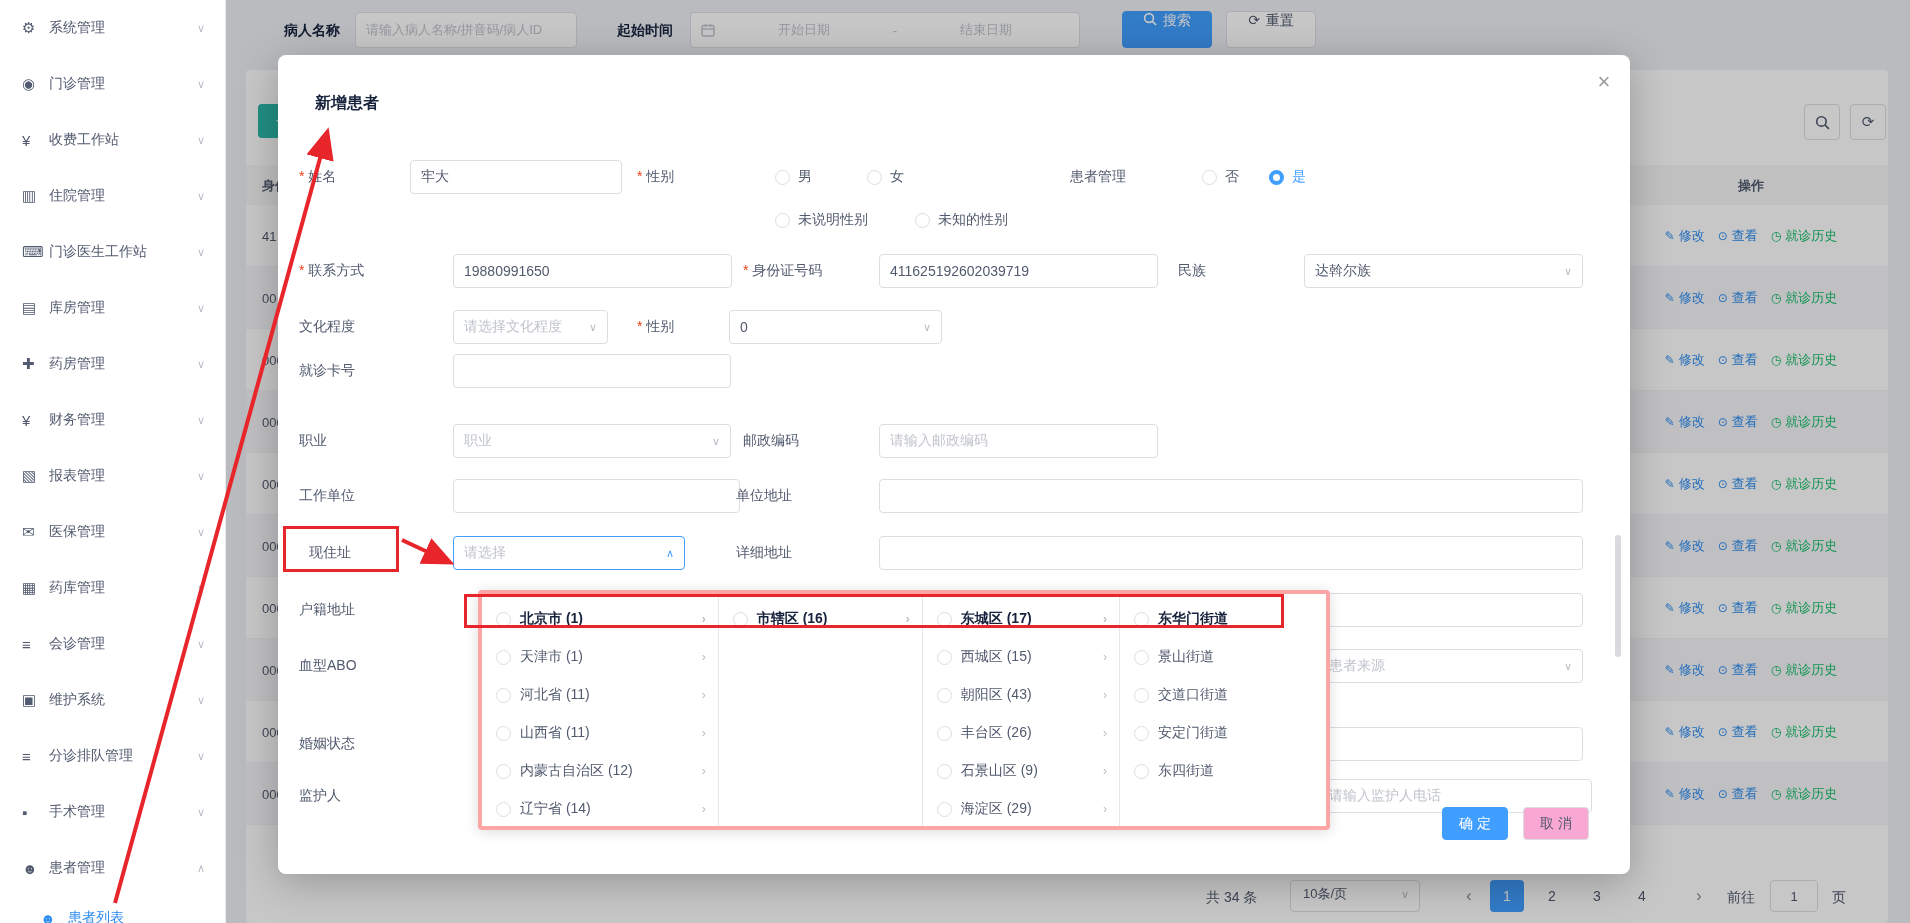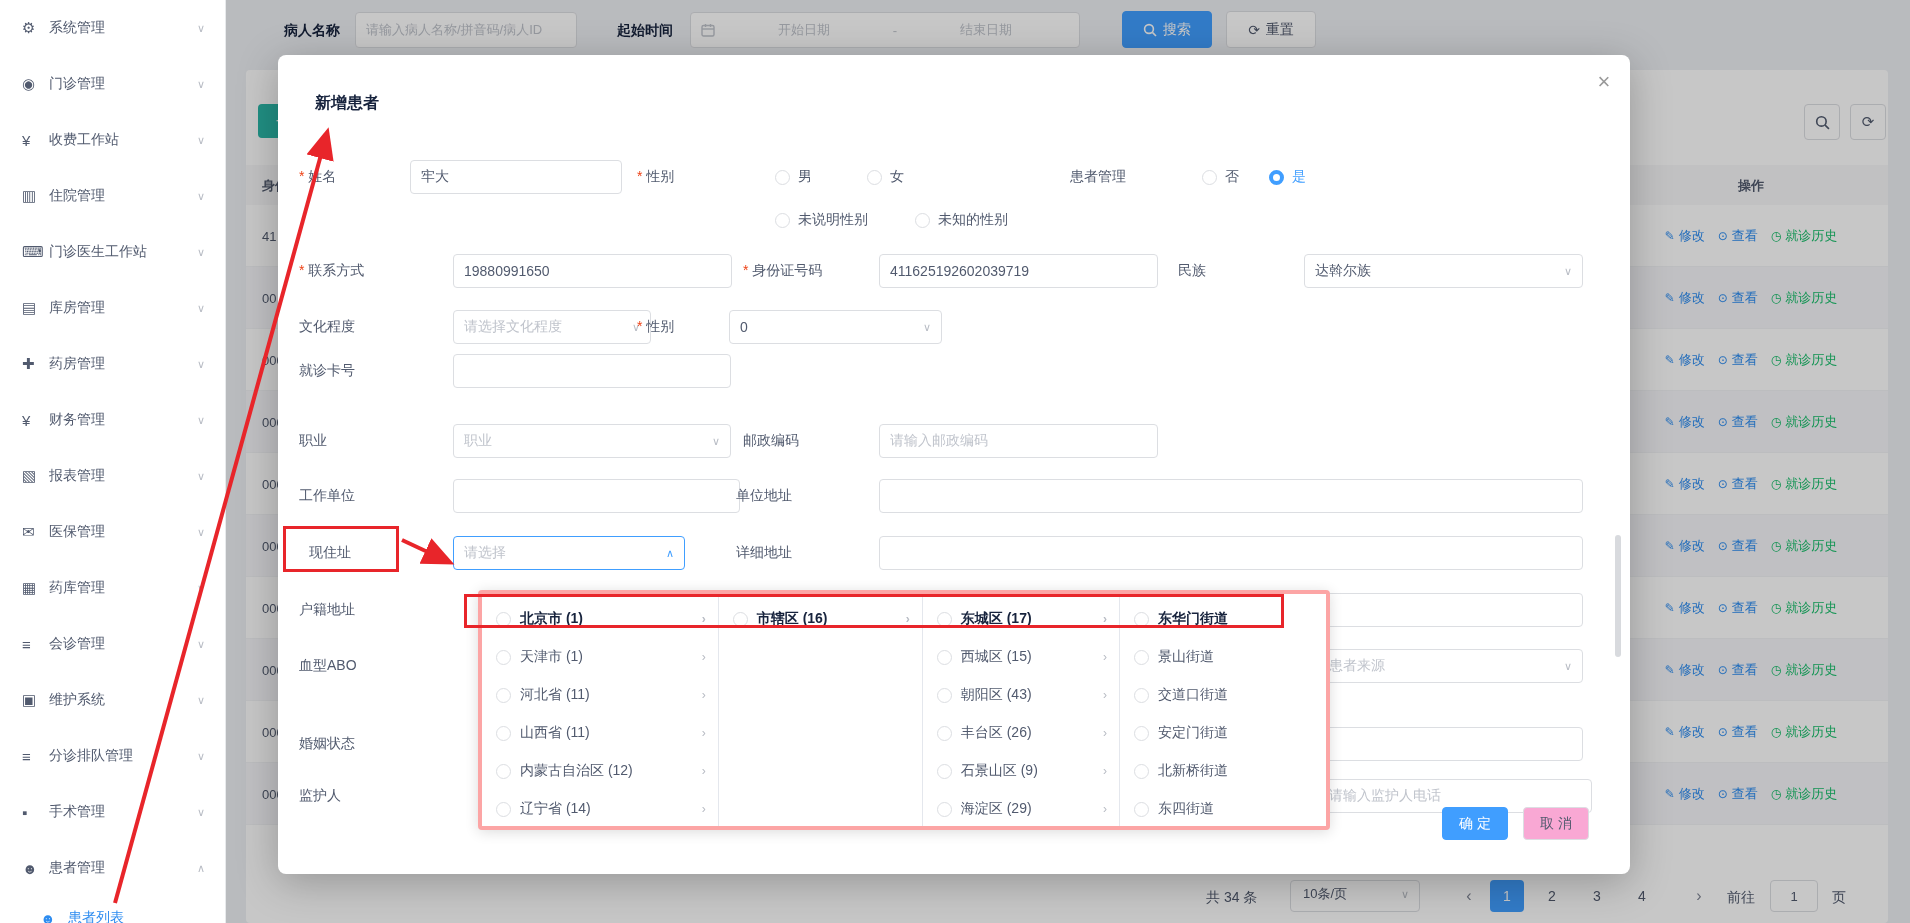--- a/index.html
+++ b/index.html
@@ -16,21 +16,21 @@
   .side-sub .side-icon{color:#2d8cf0;width:20px}
 
   
   .overlay{position:absolute;left:0;top:0;width:1910px;height:923px;background:rgba(0,0,0,.22);z-index:10}
 
   
   .tb-label{position:absolute;top:22px;font-size:14px;font-weight:bold;color:#17233d;white-space:nowrap}
   .input{position:absolute;background:#fff;border:1px solid #dcdee2;border-radius:4px;font-size:13px;color:#515a6e;display:flex;align-items:center;padding:0 10px;gap:6px}
   .ph{color:#c0c4cc}
   .dcell{flex:1;text-align:center}
-  .btn{position:absolute;display:flex;align-items:center;justify-content:center;gap:6px;border-radius:4px;font-size:14px;cursor:pointer}
+  .btn{position:absolute;display:flex;align-items:flex-start;justify-content:center;gap:6px;border-radius:4px;font-size:14px;cursor:pointer}
   .btn.primary{background:#409eff;color:#fff;border:1px solid #409eff}
   .btn.plain{background:#fff;color:#515a6e;border:1px solid #dcdee2}
   .ric{font-size:14px}
 
   
   .card{position:absolute;left:246px;top:70px;width:1642px;height:853px;background:#fff;border-radius:4px;overflow:hidden}
   .add-btn{position:absolute;left:12px;top:34px;width:46px;height:34px;background:#2bb8a8;color:#fff;border:none;border-radius:4px;font-size:18px;cursor:pointer}
   .icon-btn{position:absolute;top:34px;width:36px;height:36px;border:1px solid #dcdee2;border-radius:4px;background:#fff;display:flex;align-items:center;justify-content:center;color:#515a6e;font-size:15px;cursor:pointer}
   .thead{position:absolute;left:0;top:95px;width:1642px;height:40px;background:#f8f8f9;color:#515a6e;font-size:13px;font-weight:bold}
   .th-left{position:absolute;left:16px;top:12px}
@@ -463,21 +463,21 @@
     <div class="field" style="left:601px;top:199px;width:279px">
       <span>411625192602039719</span>
     </div>
     <span class="flabel" style="left:900px;top:207px">民族</span>
     <div class="field" style="left:1026px;top:199px;width:279px">
       <span>达斡尔族</span>
       <span class="chev">∨</span>
     </div>
 
     <span class="flabel" style="left:21px;top:263px">文化程度</span>
-    <div class="field" style="left:175px;top:255px;width:198px">
+    <div class="field" style="left:175px;top:255px;width:155px">
       <span class="ph">请选择文化程度</span>
       <span class="chev">∨</span>
     </div>
     <span class="flabel req" style="left:359px;top:263px">性别</span>
     <div class="field" style="left:451px;top:255px;width:213px">
       <span>0</span>
       <span class="chev">∨</span>
     </div>
 
     <span class="flabel" style="left:21px;top:307px">就诊卡号</span>
@@ -605,24 +605,20 @@
             <span class="rdot"></span>
             <span class="clabel">景山街道</span>
           </div>
           <div class="casc-item">
             <span class="rdot"></span>
             <span class="clabel">交道口街道</span>
           </div>
           <div class="casc-item">
             <span class="rdot"></span>
             <span class="clabel">安定门街道</span>
-          </div>
-          <div class="casc-item">
-            <span class="rdot"></span>
-            <span class="clabel">北新桥街道</span>
           </div>
           <div class="casc-item">
             <span class="rdot"></span>
             <span class="clabel">东四街道</span>
           </div>
         </div>
       </div>
     <div class="redbox" style="left:186px;top:539px;width:820px;height:34px"></div>
 
     <div class="m-scroll"></div>

